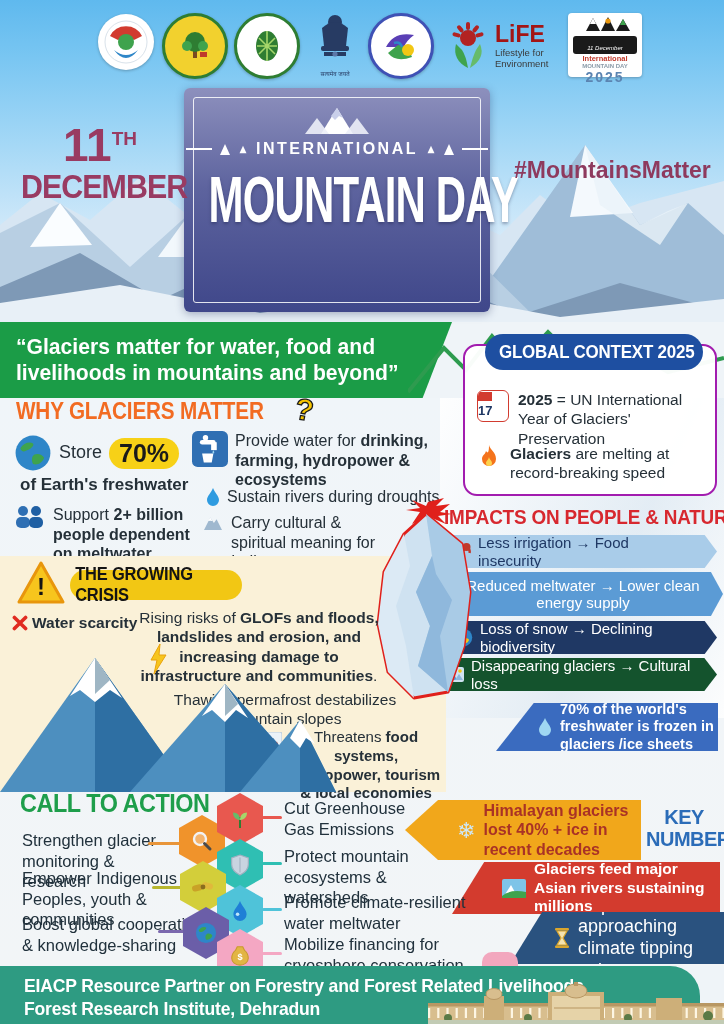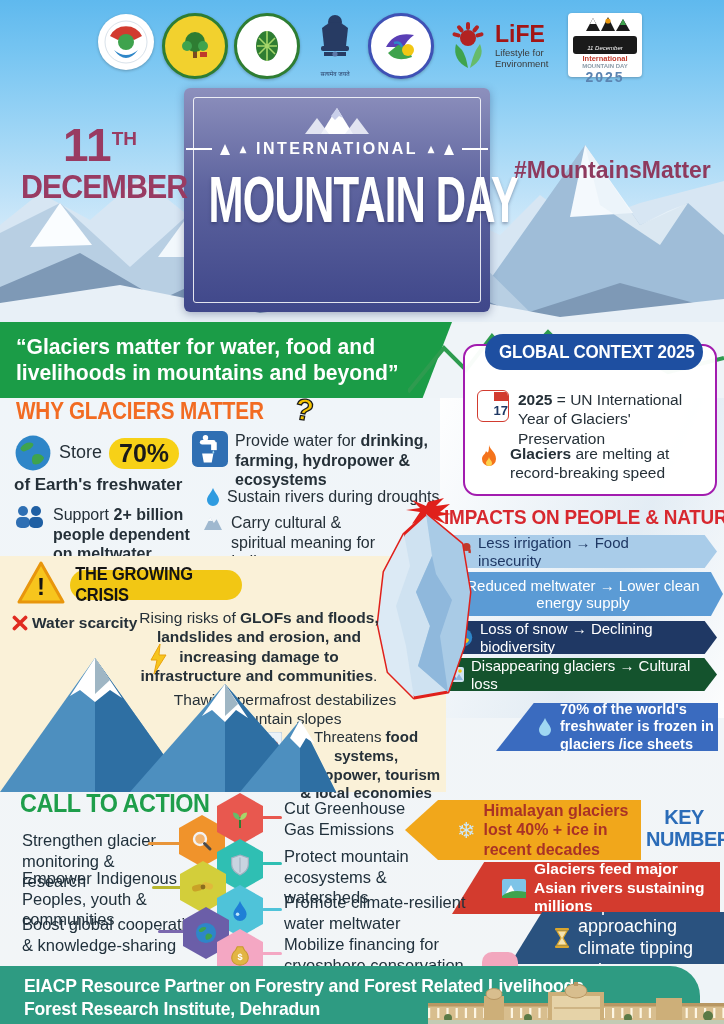--- a/index.html
+++ b/index.html
@@ -3,21 +3,21 @@
 <meta charset="utf-8">
 <style>
   body{margin:0;background:#cfd8e0}
   #poster{position:relative;width:724px;height:1024px;overflow:hidden;
     font-family:"Liberation Sans","DejaVu Sans",sans-serif;background:#EFF4F8}
   .abs{position:absolute}
   .b{font-weight:700}
   .sx{display:inline-block;transform:scaleX(.9);transform-origin:left center}
   .ctr{text-align:center}
   .row{display:flex;align-items:flex-start;gap:7px}
-  .ico{flex:0 0 auto;display:flex;align-items:center;justify-content:flex-end}
+  .ico{flex:0 0 auto;display:flex;align-items:center;justify-content:flex-start}
   
   #sky{left:0;top:0;width:724px;height:322px;background:linear-gradient(180deg,#5FB9EE 0%,#79C6F2 18%,#A5D8F6 45%,#D6EBFA 75%,#ECF5FC 100%)}
   .logo-circle{border-radius:50%;background:#fff;display:flex;align-items:center;justify-content:center;box-shadow:0 1px 3px rgba(0,0,0,.25)}
   #title-panel{left:184px;top:88px;width:306px;height:224px;border-radius:6px;
     background:linear-gradient(180deg,#8d90bd 0%,#5d639e 45%,#3f478a 100%);box-shadow:0 2px 8px rgba(30,40,90,.35)}
   #title-frame{position:absolute;left:9px;top:9px;right:9px;bottom:9px;border:1.5px solid rgba(255,255,255,.85);border-radius:3px}
   .treeline{display:flex;align-items:center;justify-content:center;gap:8px;color:#fff}
   .sideline{width:26px;height:0;border-top:2px solid #fff}
   .tree{width:0;height:0;border-left:5px solid transparent;border-right:5px solid transparent;border-bottom:11px solid #fff}
   #big-title{font-weight:700;font-size:50px;color:#fff;letter-spacing:-1px;white-space:nowrap;
@@ -211,21 +211,21 @@
       <span class="ico">
         <svg width="38" height="38" viewBox="0 0 24 24">
             <circle cx="12" cy="12" r="11" fill="#2E86C8"></circle>
             <path fill="#3FA34D" d="M4 9c2-3.5 6-4.5 8-3 1 1-1 3-3 4S5 12 4 9z"></path>
             <path fill="#3FA34D" d="M13 13c2-1 5 0 6 2-1 3-4 5-7 4-1-2-1-5 1-6z"></path>
           </svg>
       </span>
       <span class="body-t" style="font-size:18px">Store</span>
       <span class="pill-70">70%</span>
     </div>
-    <div class="body-t b" style="font-size:17px;margin:3px 0 0 0">of Earth's freshwater</div>
+    <div class="body-t b" style="font-size:17px;margin:3px 0 0 6px">of Earth's freshwater</div>
   </div>
   <div class="abs row" style="left:14px;top:505px;width:188px">
     <span class="ico">
       <svg width="32" height="24" viewBox="0 0 32 24">
           <circle cx="9" cy="6" r="5" fill="#2F6FB3"></circle>
           <rect x="2" y="12" width="14" height="11" rx="5" fill="#2F6FB3"></rect>
           <circle cx="22" cy="6" r="5" fill="#1F5FA3"></circle>
           <rect x="15" y="12" width="14" height="11" rx="5" fill="#1F5FA3"></rect>
         </svg>
     </span>

